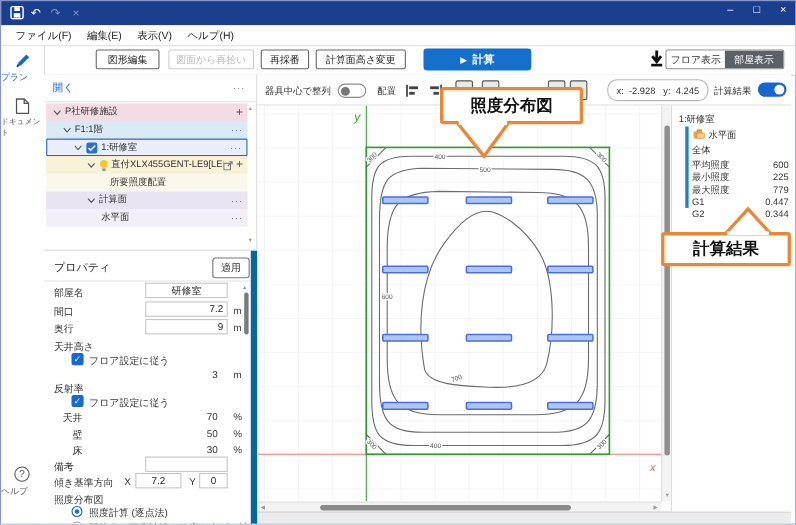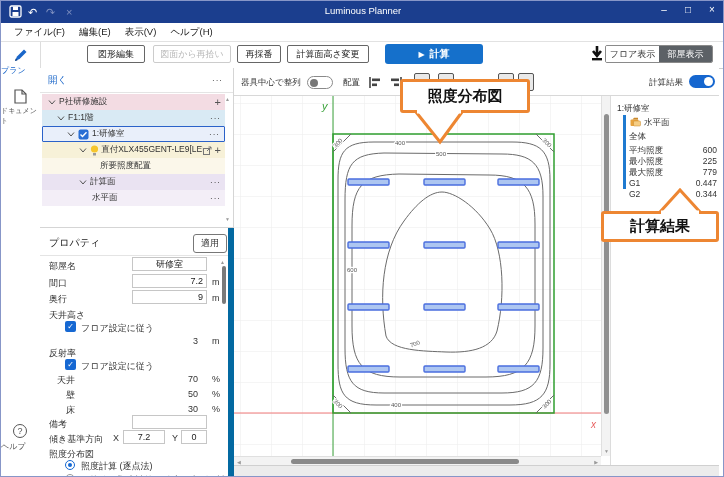--- a/index.html
+++ b/index.html
@@ -92,21 +92,20 @@
 
   <div class="abs titlebar">
     <svg class="tb-ico" style="left:8px;top:4px" width="13" height="13" viewBox="0 0 13 13">
       <rect x="1" y="1" width="11" height="11" rx="1.5" fill="none" stroke="#fff" stroke-width="1.3"></rect>
       <rect x="4" y="1.5" width="5" height="3.5" fill="#fff"></rect>
       <rect x="3.5" y="7" width="6" height="4" fill="#fff"></rect>
     </svg>
     <span class="tb-ico" style="left:27px">↶</span>
     <span class="tb-ico tb-dim" style="left:45px">↷</span>
     <span class="tb-ico tb-dim" style="left:65px">×</span>
-    <div class="tb-title">Luminous Planner</div>
     <span class="winctl" style="right:52px">–</span>
     <span class="winctl" style="right:28px">□</span>
     <span class="winctl" style="right:4px">×</span>
   </div>
 
   <div class="abs toolbar">
     <div class="tbtn" style="left:47px;width:58px">図形編集</div>
     <div class="tbtn disabled" style="left:113px;width:78px">図面から再拾い</div>
     <div class="tbtn" style="left:197px;width:44px">再採番</div>
     <div class="tbtn" style="left:247px;width:82px">計算面高さ変更</div>
@@ -296,20 +295,21 @@
     </svg>
     <svg class="abs" style="left:156px;top:8px" width="13" height="13">
       <path d="M11,1 L11,12" stroke="#444" stroke-width="1.6"></path>
         <rect x="1" y="2.5" width="8" height="2.6" fill="#444"></rect>
         <rect x="4" y="7.5" width="5" height="2.6" fill="#444"></rect>
     </svg>
     <div class="ghost-ico" style="left:180px"></div>
     <div class="ghost-ico" style="left:204px"></div>
     <div class="ghost-ico" style="left:264px"></div>
     <div class="ghost-ico" style="left:284px"></div>
+    <div class="coordbox">x:  -2.928   y:  4.245</div>
     <span class="txt" style="left:415px">計算結果</span>
     <div class="toggle on" style="left:455px;top:7px"></div>
   </div>
 
   <div class="abs canvas">
     <svg width="367" height="360">
       <defs>
         <pattern id="grid" x="6" y="7" width="31" height="31" patternUnits="userSpaceOnUse">
           <path d="M31,0 H0 V31" fill="none" stroke="#ececec" stroke-width="1"></path>
         </pattern>

